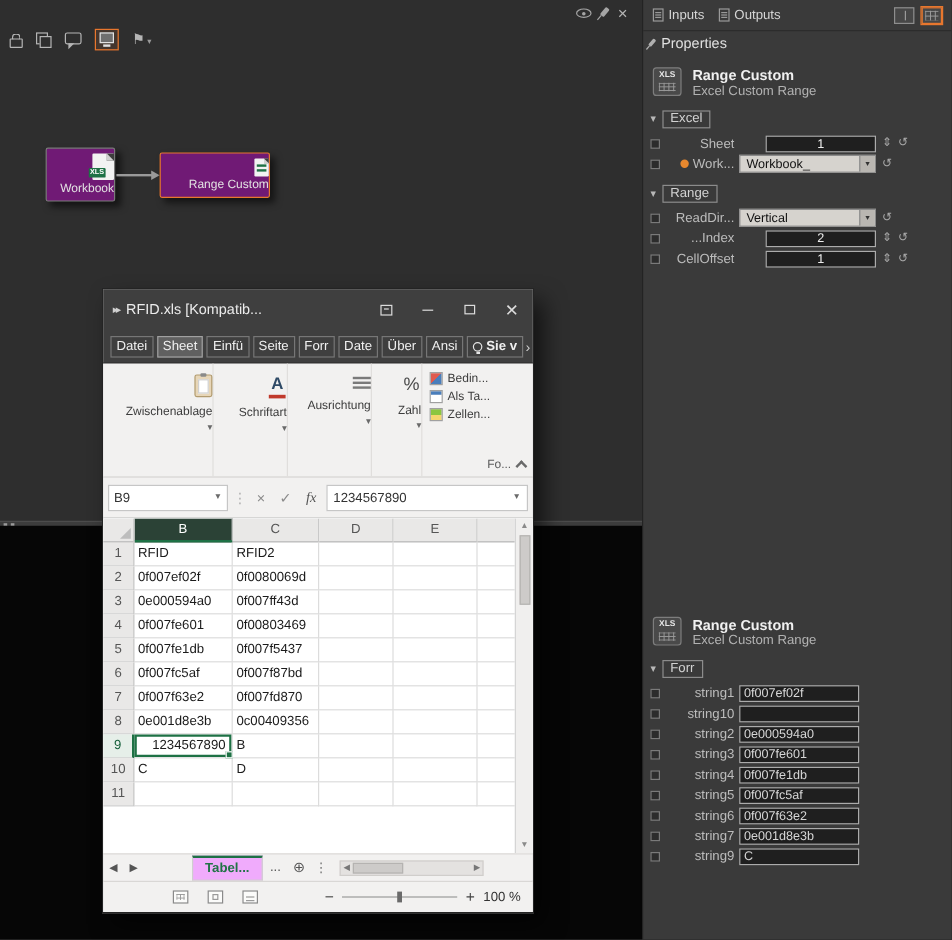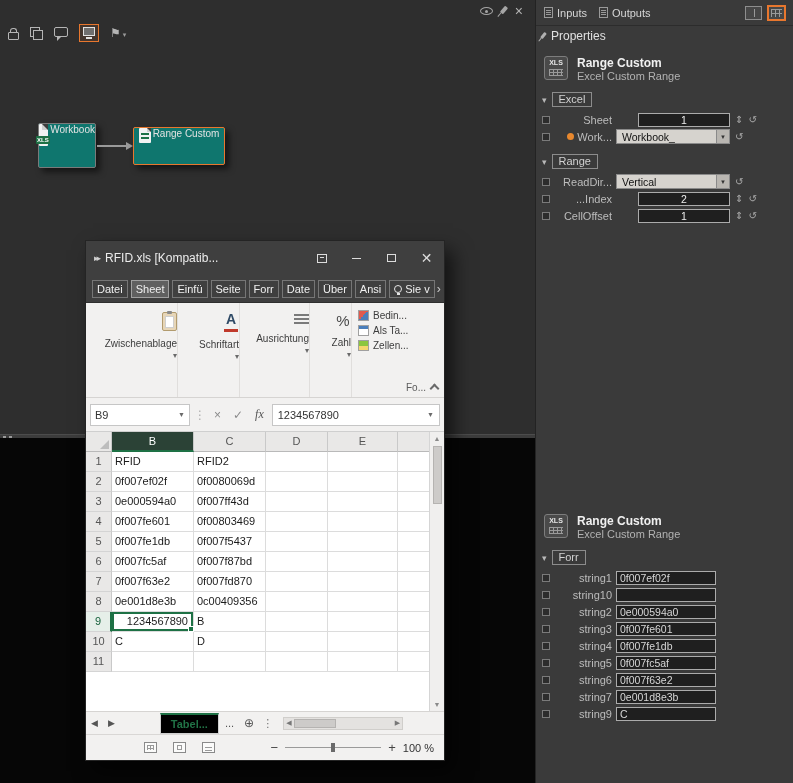--- a/index.html
+++ b/index.html
@@ -28,22 +28,22 @@
   .iflag{color:#b5b5b5;font-size:12px;line-height:12px;}
   .caret{color:#9a9a9a;font-size:7px;margin-left:2px;}
 
   #canvas-corner{position:absolute;right:12px;top:5px;display:flex;align-items:center;gap:9px;}
   .ieye{width:13px;height:8px;border:1px solid #a5a5a5;border-radius:50%;position:relative;}
   .ieye::after{content:'';position:absolute;left:4px;top:2px;width:3px;height:3px;border-radius:50%;background:#a5a5a5;}
   .ipin{width:4px;height:8px;background:#a5a5a5;border-radius:1px;position:relative;transform:rotate(40deg);margin-top:-3px;}
   .ipin::after{content:'';position:absolute;left:1px;top:8px;width:1px;height:5px;background:#a5a5a5;}
   .ixclose{color:#b5b5b5;font-size:14px;line-height:12px;}
 
-  .node{position:absolute;background:#0f766e;border:1px solid #7a7a7a;border-radius:2px;
-        box-shadow:4px 4px 6px rgba(0,0,0,.55);display:flex;flex-direction:row;align-items:flex-start;justify-content:center;gap:2px;}
+  .node{position:absolute;background:#701a75;border:1px solid #7a7a7a;border-radius:2px;
+        box-shadow:4px 4px 6px rgba(0,0,0,.55);display:flex;flex-direction:column;align-items:flex-end;justify-content:center;gap:2px;}
   #node-workbook{left:38px;top:123px;width:58px;height:45px;}
   #node-range{left:133px;top:127px;width:92px;height:38px;border:1px solid #e8772e;}
   .node .nlabel{font-size:10px;color:#e2e2e2;}
   .file-ico{position:relative;width:18px;height:22px;background:#f2f2f2;border-radius:1px;}
   .file-ico::before{content:'';position:absolute;right:0;top:0;width:0;height:0;border-top:6px solid #3d3d3d;border-left:6px solid #cfcfcf;}
   .xls-badge{position:absolute;left:-3px;bottom:2px;background:#1e7145;color:#fff;font-size:6px;font-weight:bold;padding:0 1px;border-radius:1px;line-height:8px;}
   .file-ico-sm{position:relative;width:12px;height:15px;background:#f2f2f2;border-radius:1px;}
   .file-ico-sm::before{content:'';position:absolute;right:0;top:0;width:0;height:0;border-top:4px solid #3d3d3d;border-left:4px solid #cfcfcf;}
   .file-ico-sm::after{content:'';position:absolute;left:2px;top:5px;width:8px;height:2px;background:#1e7145;box-shadow:0 4px 0 #1e7145;}
   #edge{position:absolute;left:97px;top:145px;width:34px;height:0;border-top:2px solid #9a9a9a;}
@@ -58,21 +58,21 @@
   .wbtn{width:35px;height:100%;display:flex;align-items:center;justify-content:center;color:#dcdcdc;}
   .iropt{position:relative;width:10px;height:9px;border:1px solid #dcdcdc;}
   .iropt::after{content:'';position:absolute;left:2px;top:2px;width:4px;height:3px;border-top:1px solid #dcdcdc;}
   .imin{width:9px;height:1px;background:#dcdcdc;}
   .imax{width:9px;height:8px;border:1px solid #dcdcdc;}
   .iclose{font-size:14px;line-height:12px;}
 
   #xl-tabrow{height:28px;background:#3f3f3f;display:flex;align-items:center;padding:0 6px;flex:0 0 auto;border-bottom:1px solid #2f2f2f;}
   .xl-tab{color:#f0f0f0;font-size:11px;border:1px solid #767676;padding:2px 4px;margin-right:3px;white-space:nowrap;}
   .xl-tab.active{background:#606060;border-color:#a0a0a0;}
-  #tellme{display:flex;align-items:center;gap:3px;border:1px solid #767676;padding:2px 4px;color:#f0f0f0;white-space:nowrap;}
+  #tellme{display:flex;align-items:center;gap:3px;border:1px solid #767676;padding:2px 4px;color:#f0f0f0;white-space:nowrap;font-weight:bold;}
   .ibulb{width:8px;height:8px;border:1px solid #e6e6e6;border-radius:50%;position:relative;}
   .ibulb::after{content:'';position:absolute;left:2px;bottom:-3px;width:3px;height:2px;background:#e6e6e6;}
   .tabchev{color:#cccccc;margin-left:2px;font-size:12px;}
 
   #xl-ribbon{height:95px;background:#f2f1f0;display:flex;flex:0 0 auto;border-bottom:1px solid #d6d4d2;position:relative;color:#3c3c3c;}
   .rgroup{display:flex;flex-direction:column;align-items:flex-end;justify-content:flex-start;padding-top:9px;border-right:1px solid #e0dedc;}
   .rgroup.g0{width:92px;} .rgroup.g1{width:62px;} .rgroup.g2{width:70px;} .rgroup.g3{width:42px;}
   .rlabel{font-size:10px;color:#3c3c3c;margin-top:7px;max-width:100%;overflow:hidden;white-space:nowrap;}
   .rcaret{font-size:8px;color:#6a6a6a;margin-top:2px;}
   .ricon{display:block;}
@@ -122,21 +122,21 @@
   .cell.selcell{position:relative;box-shadow:inset 0 0 0 2px #1e7145;overflow:visible;}
   .cell.selcell::after{content:'';position:absolute;right:-1px;bottom:-1px;width:4px;height:4px;background:#1e7145;border:1px solid #fff;z-index:2;}
   .cell.num{text-align:right;padding-right:5px;}
   #vscroll{position:absolute;right:0;top:0;bottom:0;width:15px;background:#f0efee;border-left:1px solid #d5d5d5;display:flex;flex-direction:column;align-items:center;}
   #vscroll .sarr{color:#8a8a8a;font-size:7px;line-height:13px;}
   #vthumb{width:9px;height:58px;background:#cdcbc9;border:1px solid #b5b3b1;margin-top:1px;}
   #vscroll .send{margin-top:auto;}
 
   #xl-sheetbar{height:23px;background:#f2f1f0;border-top:1px solid #d6d4d2;display:flex;align-items:center;flex:0 0 auto;color:#555;}
   .snav{font-size:9px;color:#555;padding:0 5px;}
-  #sheet-tab{margin-left:40px;background:#000000;border:1px solid #cfcfcf;border-top:2px solid #1e7145;color:#217346;font-weight:bold;padding:1px 10px;height:21px;line-height:17px;}
+  #sheet-tab{margin-left:40px;background:#f0abfc;border:1px solid #cfcfcf;border-top:2px solid #1e7145;color:#217346;font-weight:bold;padding:1px 10px;height:21px;line-height:17px;}
   .smore{padding:0 6px;color:#555;}
   .splus{font-size:12px;color:#555;padding:0 4px;}
   .sdots{color:#777;padding:0 4px;}
   #hscroll{margin-left:6px;width:120px;height:13px;background:#e4e2e0;border:1px solid #d0cecb;display:flex;align-items:center;}
   #hscroll .harr{font-size:7px;color:#777;padding:0 2px;}
   #hthumb{flex:0 0 auto;width:42px;height:9px;background:#cdcbc9;border:1px solid #b5b3b1;}
   #hscroll .hsp{flex:1;}
 
   #xl-statusbar{height:26px;background:#f2f1f0;border-top:1px solid #d9d7d5;display:flex;align-items:center;flex:0 0 auto;color:#444;}
   .vicon{width:13px;height:11px;border:1px solid #8a8a8a;background:#fbfbfa;margin-right:16px;position:relative;}

